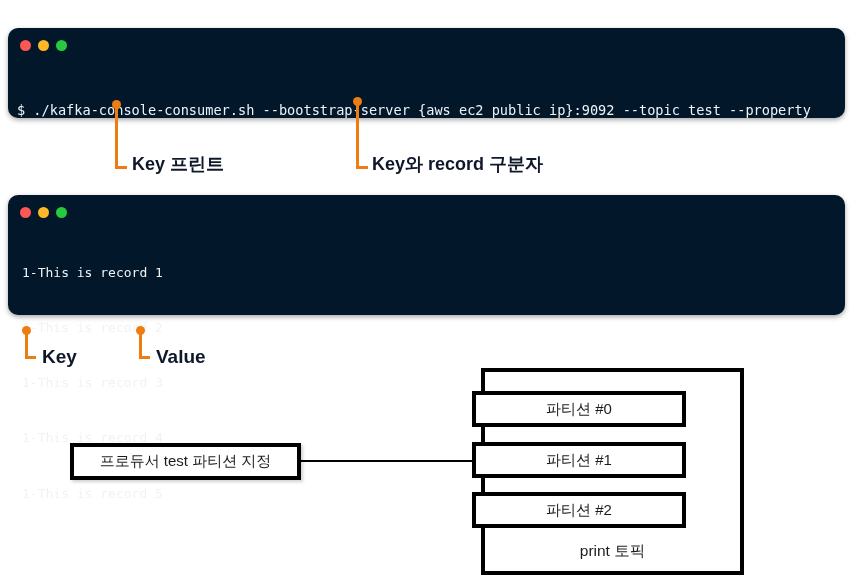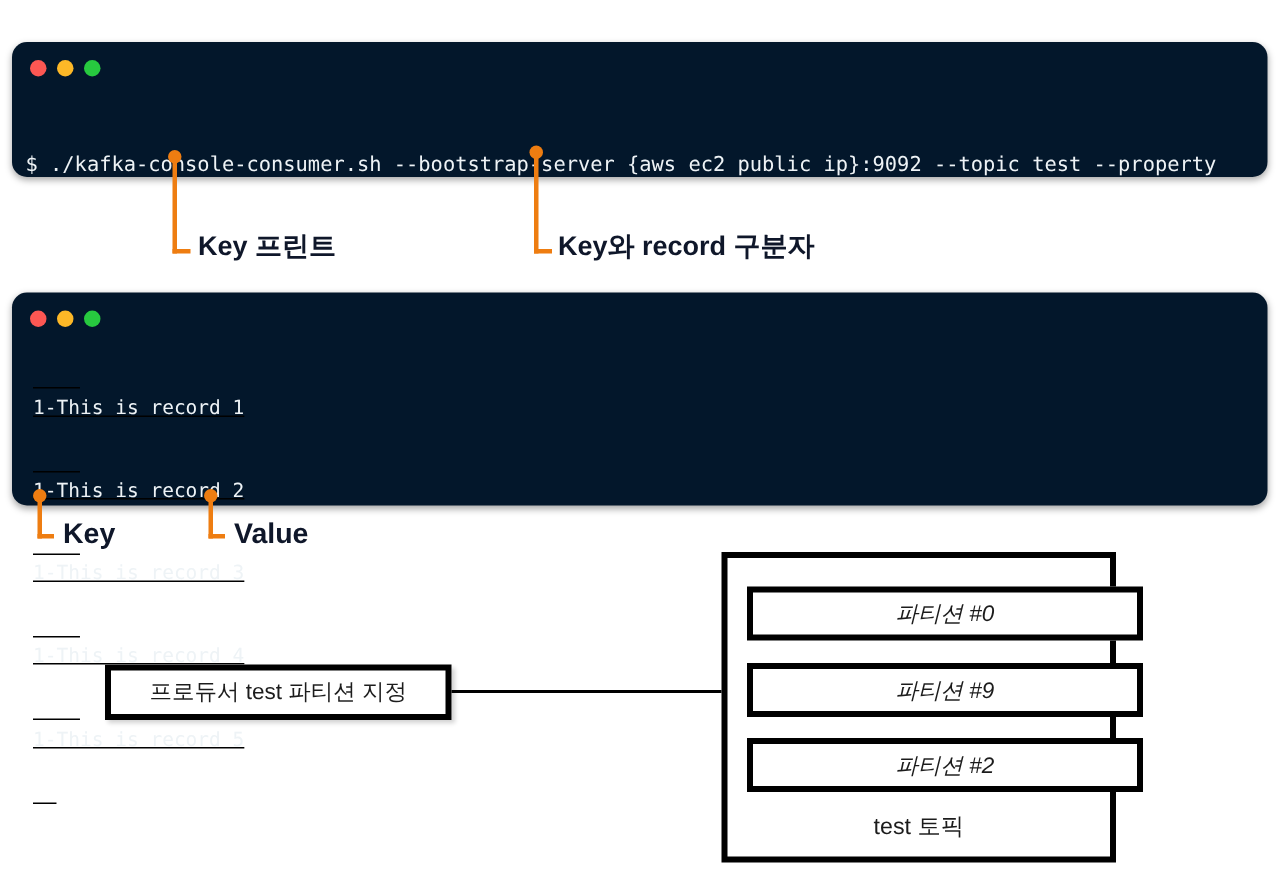--- a/index.html
+++ b/index.html
@@ -14,21 +14,21 @@
   
   .terminal {
     position:absolute;
     left:8px;
     width:837px;
     background:#03172b;
     border-radius:10px;
     box-shadow:0 2px 5px rgba(0,0,0,0.35);
   }
   #terminal1 { top:28px;  height:90px; }
-  #terminal2 { top:195px; height:142px;text-decoration:underline; }
+  #terminal2 { top:195px; height:120px; }
 
   .lights { display:flex; gap:7px; padding:12px 0 0 12px; }
   .light { width:11px; height:11px; border-radius:50%; }
   .light.red    { background:#fc5753; }
   .light.yellow { background:#fdb827; }
   .light.green  { background:#27c93f; }
 
   .term-text {
     font-family:"DejaVu Sans Mono", monospace;
     color:#eef3f6;
@@ -57,21 +57,21 @@
     border:4px solid #000;
     background:#fff;
     display:flex;
     align-items:center;
     justify-content:center;
     font-size:15px;
     color:#1c1c1c;
   }
   #producer-box { left:70px; top:443px; width:231px; height:37px; box-shadow:2px 2px 3px rgba(0,0,0,0.18); }
   #topic-box    { left:481px; top:368px; width:263px; height:207px; display:block; }
-  .partition    { left:498px; width:264px; height:36px;font-style:italic; }
+  .partition    { left:472px; width:214px; height:36px; }
   #partition-0 { top:391px; }
   #partition-1 { top:442px; }
   #partition-2 { top:492px; }
   #topic-label {
     position:absolute;
     left:481px; top:541px; width:263px;
     text-align:center;
     font-size:15.5px;
     color:#1c1c1c;
   }
@@ -140,19 +140,19 @@
 
 <div class="arrow-line"></div>
 <div class="arrow-head"></div>
 
 <div class="thick-box" id="topic-box"></div>
 
 <div class="thick-box partition" id="partition-0">
   <span>파티션 #0</span>
 </div>
 <div class="thick-box partition" id="partition-1">
-  <span>파티션 #9</span>
+  <span>파티션 #1</span>
 </div>
 <div class="thick-box partition" id="partition-2">
   <span>파티션 #2</span>
 </div>
 
-<div id="topic-label">test 토픽</div>
+<div id="topic-label">print 토픽</div>
 
 </body></html>

